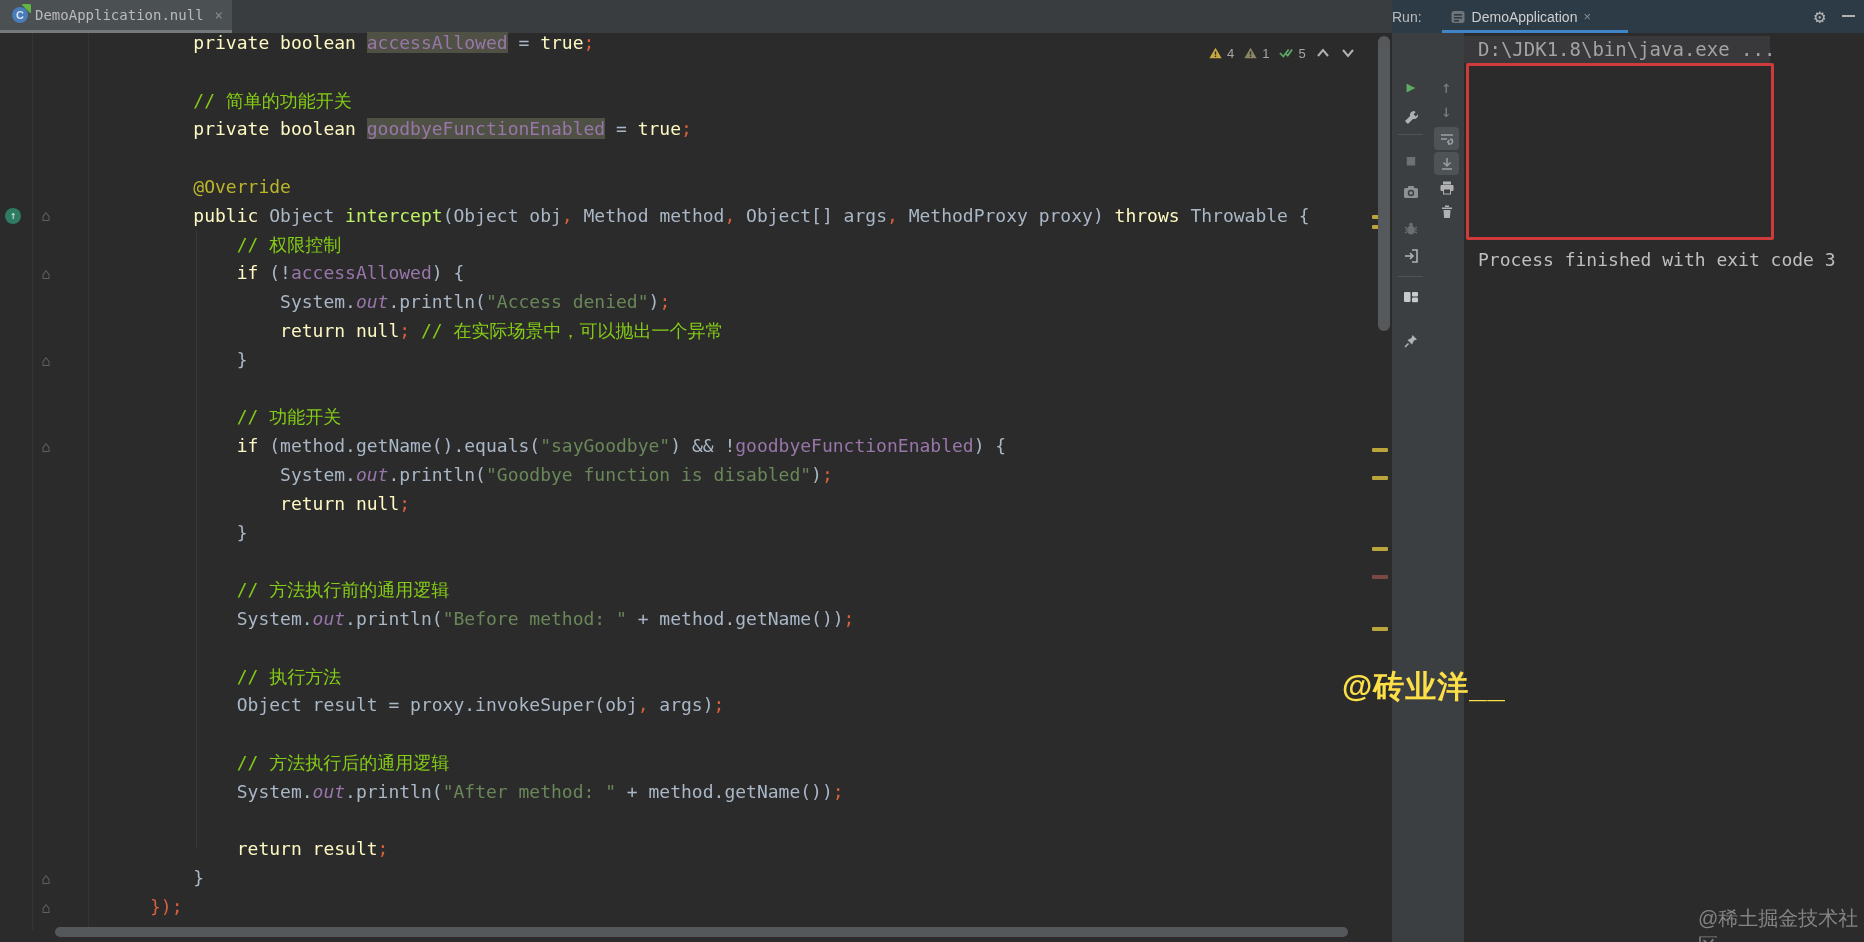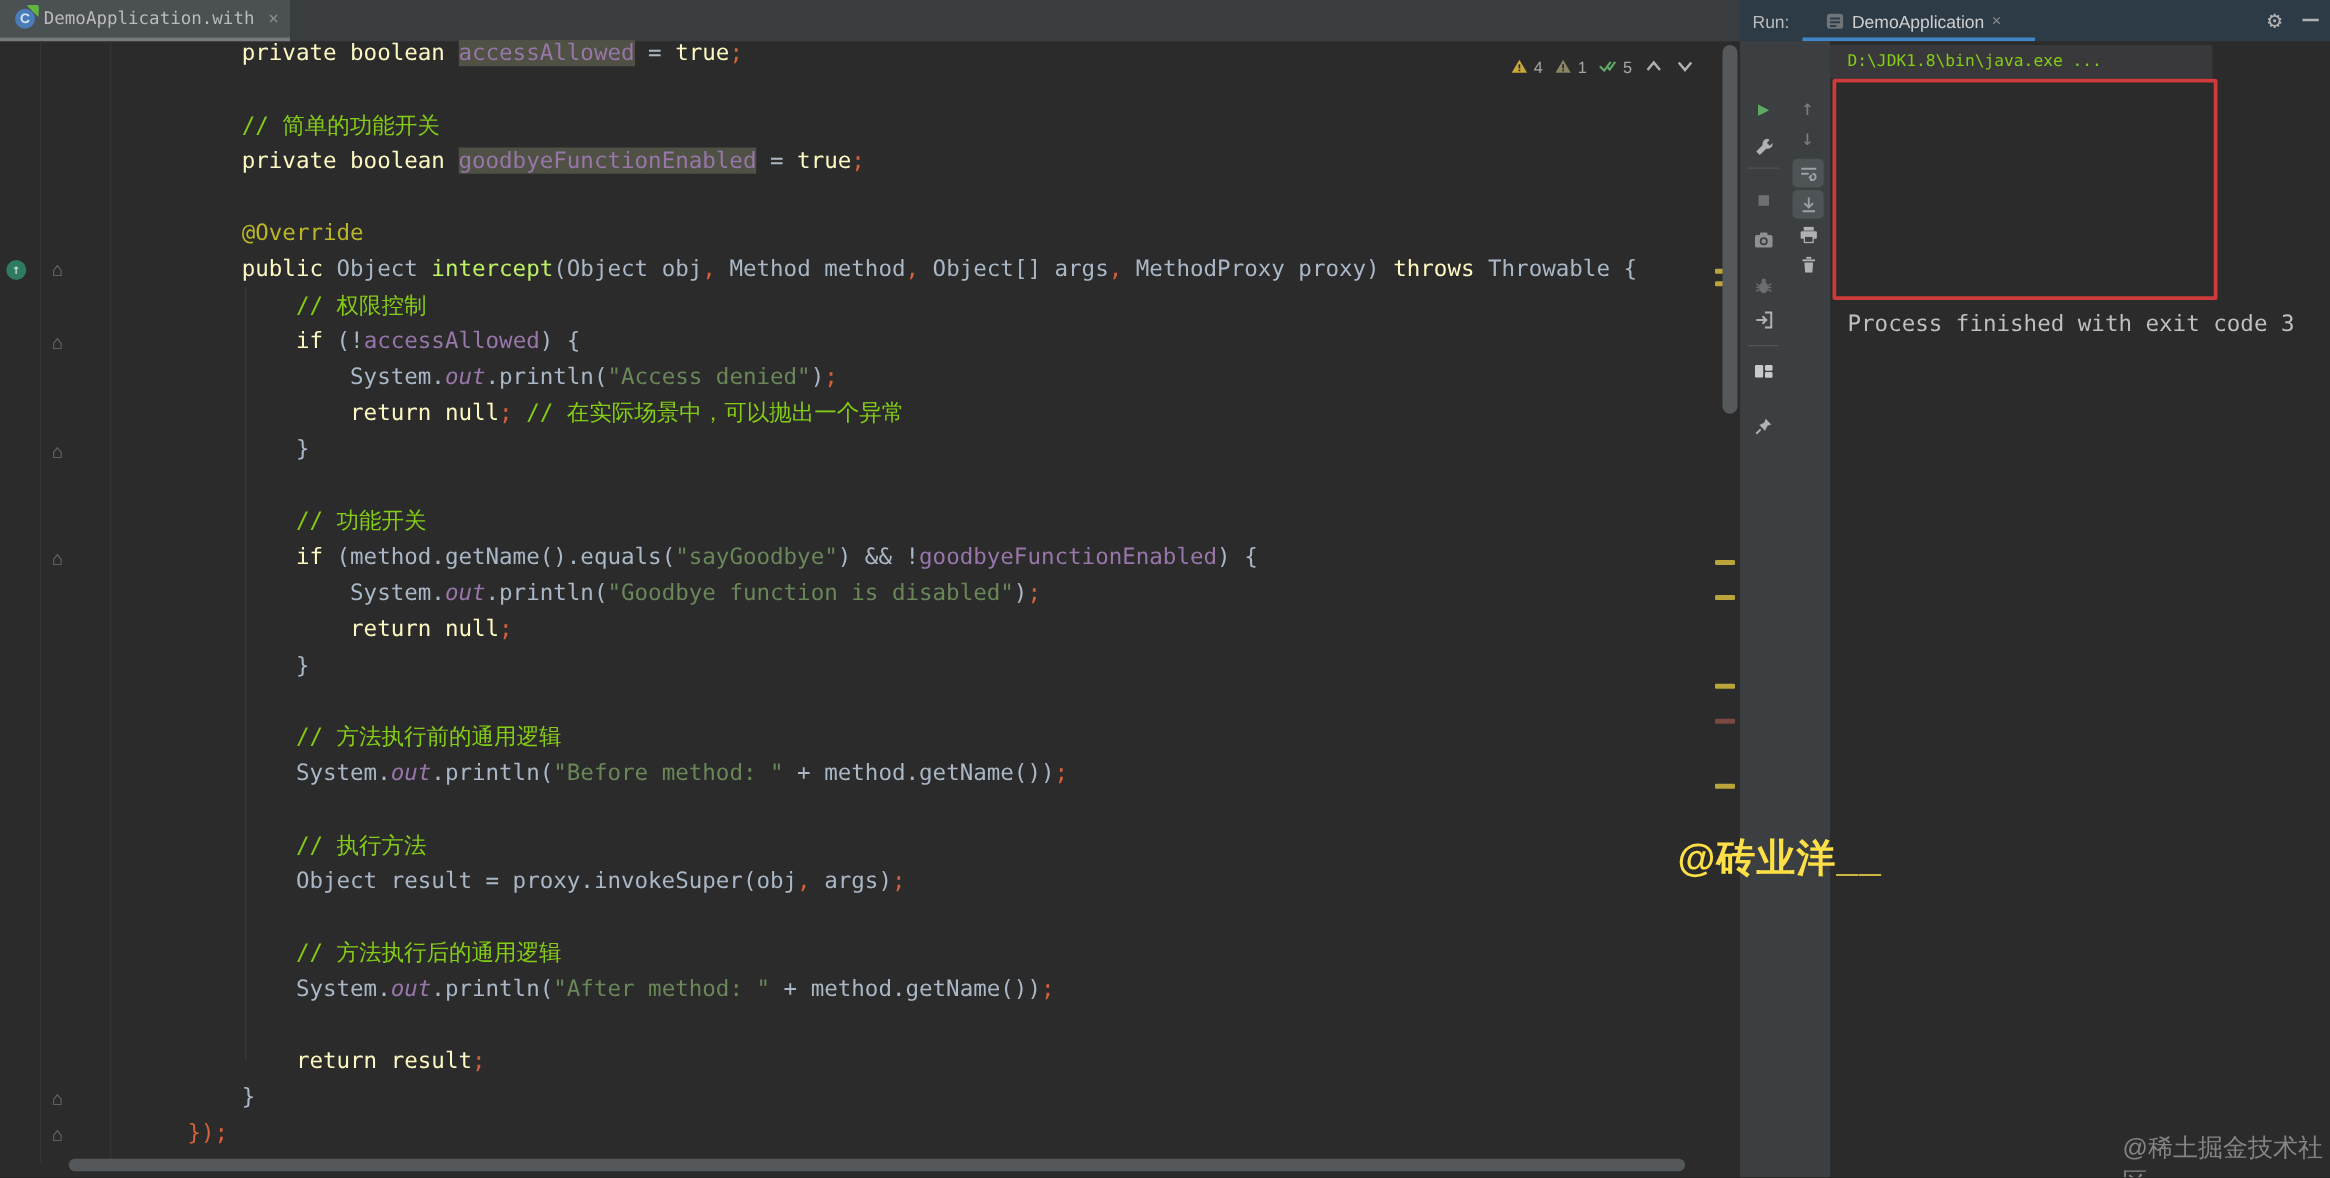--- a/index.html
+++ b/index.html
@@ -48,61 +48,61 @@
 
   
   .stripe-mark{left:1372px;width:16px;height:4px;background:#BBA43A;border-radius:1px;}
   .stripe-mark.red{background:#7A4A42;}
   .vscroll{left:1378px;top:36px;width:12px;height:295px;background:#56595B;border-radius:6px;}
   .hscroll{left:55px;top:927px;width:1293px;height:10px;background:#55585A;border-radius:5px;}
 
   
   .runpanel{left:1392px;top:0;width:472px;height:942px;background:#3C3F41;border-left:1px solid #27292A;box-sizing:border-box;}
   .runheader{left:1392px;top:0;width:472px;height:33px;background:#2D3B47;display:flex;align-items:center;}
-  .runlabel{font-size:14px;color:#BBBBBB;margin-left:10px;}
+  .runlabel{font-size:14px;color:#BBBBBB;}
   .runtab{display:flex;align-items:center;gap:6px;margin-left:22px;height:100%;padding:0 6px;}
   .runtab .t{font-size:14px;color:#CFCFCF;}
   .runtab .x{font-size:13px;color:#8A8D8F;}
   .run-underline{left:1442px;top:30px;width:186px;height:3px;background:#3E86C7;}
   .gear{left:1814px;top:5px;font-size:19px;color:#AFB1B3;}
   .minbar{left:1842px;top:15px;width:13px;height:2px;background:#AFB1B3;}
 
   .tb1{left:1392px;top:33px;width:37px;height:909px;background:#3C3F41;}
   .tb2{left:1429px;top:33px;width:35px;height:909px;background:#3C3F41;}
   .tbi{position:absolute;left:10px;width:18px;height:18px;display:flex;align-items:center;justify-content:center;}
   .tbsep{position:absolute;left:6px;width:25px;height:1px;background:#515457;}
   .play{color:#5CAD63;font-size:15px;}
   .stop{color:#6E7173;font-size:14px;}
   .arr{color:#7A7D80;font-size:17px;}
   .togglebtn{position:absolute;left:5px;width:25px;height:23px;background:#4E5356;border-radius:4px;
              display:flex;align-items:center;justify-content:center;}
 
   .console{left:1464px;top:33px;width:400px;height:909px;background:#2B2B2B;}
   .cmdline{position:absolute;left:0;top:3px;width:306px;height:27px;background:#39393B;
-           font-size:13px;line-height:27px;color:#84cc16;padding-left:14px;box-sizing:border-box;white-space:pre;}
+           font-size:19px;line-height:27px;color:#a3a3a3;padding-left:14px;box-sizing:border-box;white-space:pre;}
   .redbox{position:absolute;left:2px;top:30px;width:302px;height:171px;border:3px solid #CF3A3A;border-radius:2px;}
   #boxed-lines{position:absolute;left:14px;top:32px;font-size:18px;line-height:28.8px;color:#BFBFBF;white-space:pre;}
   .exitline{position:absolute;left:14px;top:213px;font-size:18px;line-height:28.8px;color:#BFBFBF;white-space:pre;}
 
   
   .wm-yellow{left:1342px;top:666px;font:bold 31px "Liberation Sans","DejaVu Sans",sans-serif;color:#fde047;z-index:60;letter-spacing:1px;}
   .wm-gray{left:1698px;top:905px;font:20px "Liberation Sans","DejaVu Sans",sans-serif;color:#848484;z-index:60;}
 </style>
 </head>
 <body>
 
 <div class="screen">
 
   <div class="abs tabbar">
     <div class="abs etab">
       <span class="classicon">
           <b>C</b>
           <i></i>
         </span>
-      <span class="tabtitle">DemoApplication.with</span>
+      <span class="tabtitle">DemoApplication.null</span>
       <span class="tabclose">×</span>
     </div>
     <div class="abs etab-underline"></div>
   </div>
 
   <div class="abs vline" style="left:32px;"></div>
   <div class="abs vline" style="left:88px;"></div>
   <div class="abs iguide"></div>
 
   <div class="abs" id="code-lines"><div class="cl"><span class="ind">    </span><span class="kw">private boolean </span><span class="fieldhl">accessAllowed</span><span class="pl"> = </span><span class="kw">true</span><span class="pu">;</span></div><div class="cl">&nbsp;</div><div class="cl"><span class="ind">    </span><span class="cm">// 简单的功能开关</span></div><div class="cl"><span class="ind">    </span><span class="kw">private boolean </span><span class="fieldhl">goodbyeFunctionEnabled</span><span class="pl"> = </span><span class="kw">true</span><span class="pu">;</span></div><div class="cl">&nbsp;</div><div class="cl"><span class="ind">    </span><span class="an">@Override</span></div><div class="cl"><span class="ind">    </span><span class="kw">public </span><span class="pl">Object </span><span class="md">intercept</span><span class="pl">(Object obj</span><span class="pu">,</span><span class="pl"> Method method</span><span class="pu">,</span><span class="pl"> Object[] args</span><span class="pu">,</span><span class="pl"> MethodProxy proxy) </span><span class="kw">throws </span><span class="pl">Throwable {</span></div><div class="cl"><span class="ind">        </span><span class="cm">// 权限控制</span></div><div class="cl"><span class="ind">        </span><span class="kw">if </span><span class="pl">(!</span><span class="field">accessAllowed</span><span class="pl">) {</span></div><div class="cl"><span class="ind">            </span><span class="pl">System.</span><span class="fieldi">out</span><span class="pl">.println(</span><span class="st">"Access denied"</span><span class="pl">)</span><span class="pu">;</span></div><div class="cl"><span class="ind">            </span><span class="kw">return null</span><span class="pu">;</span><span class="cm"> // 在实际场景中，可以抛出一个异常</span></div><div class="cl"><span class="ind">        </span><span class="pl">}</span></div><div class="cl">&nbsp;</div><div class="cl"><span class="ind">        </span><span class="cm">// 功能开关</span></div><div class="cl"><span class="ind">        </span><span class="kw">if </span><span class="pl">(method.getName().equals(</span><span class="st">"sayGoodbye"</span><span class="pl">) &amp;&amp; !</span><span class="field">goodbyeFunctionEnabled</span><span class="pl">) {</span></div><div class="cl"><span class="ind">            </span><span class="pl">System.</span><span class="fieldi">out</span><span class="pl">.println(</span><span class="st">"Goodbye function is disabled"</span><span class="pl">)</span><span class="pu">;</span></div><div class="cl"><span class="ind">            </span><span class="kw">return null</span><span class="pu">;</span></div><div class="cl"><span class="ind">        </span><span class="pl">}</span></div><div class="cl">&nbsp;</div><div class="cl"><span class="ind">        </span><span class="cm">// 方法执行前的通用逻辑</span></div><div class="cl"><span class="ind">        </span><span class="pl">System.</span><span class="fieldi">out</span><span class="pl">.println(</span><span class="st">"Before method: "</span><span class="pl"> + method.getName())</span><span class="pu">;</span></div><div class="cl">&nbsp;</div><div class="cl"><span class="ind">        </span><span class="cm">// 执行方法</span></div><div class="cl"><span class="ind">        </span><span class="pl">Object result = proxy.invokeSuper(obj</span><span class="pu">,</span><span class="pl"> args)</span><span class="pu">;</span></div><div class="cl">&nbsp;</div><div class="cl"><span class="ind">        </span><span class="cm">// 方法执行后的通用逻辑</span></div><div class="cl"><span class="ind">        </span><span class="pl">System.</span><span class="fieldi">out</span><span class="pl">.println(</span><span class="st">"After method: "</span><span class="pl"> + method.getName())</span><span class="pu">;</span></div><div class="cl">&nbsp;</div><div class="cl"><span class="ind">        </span><span class="kw">return result</span><span class="pu">;</span></div><div class="cl"><span class="ind">    </span><span class="pl">}</span></div><div class="cl"><span class="pu">});</span></div></div>

